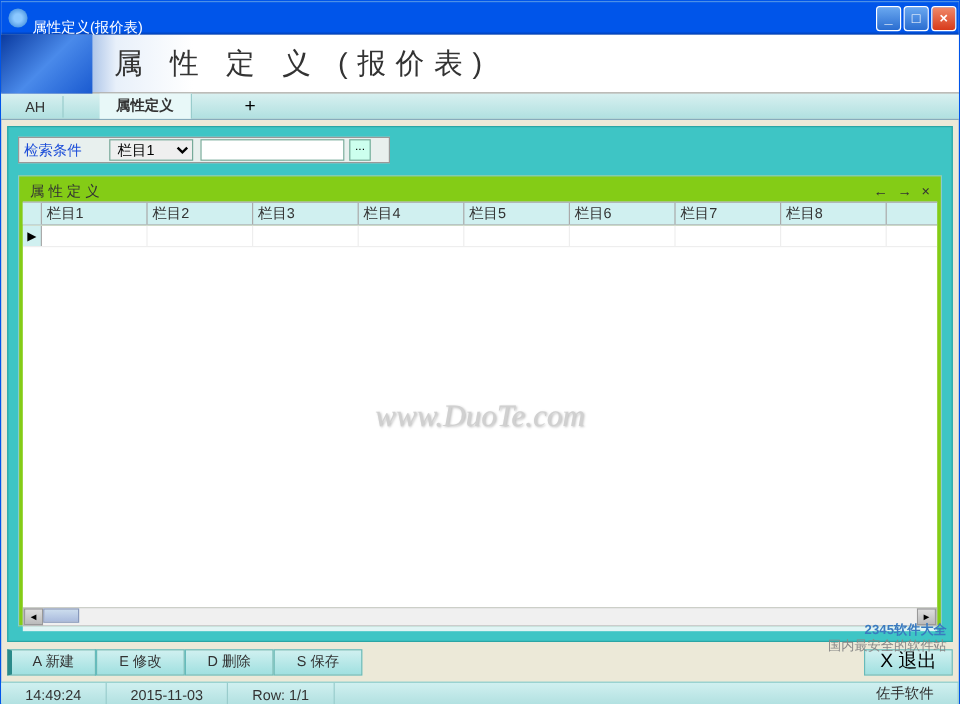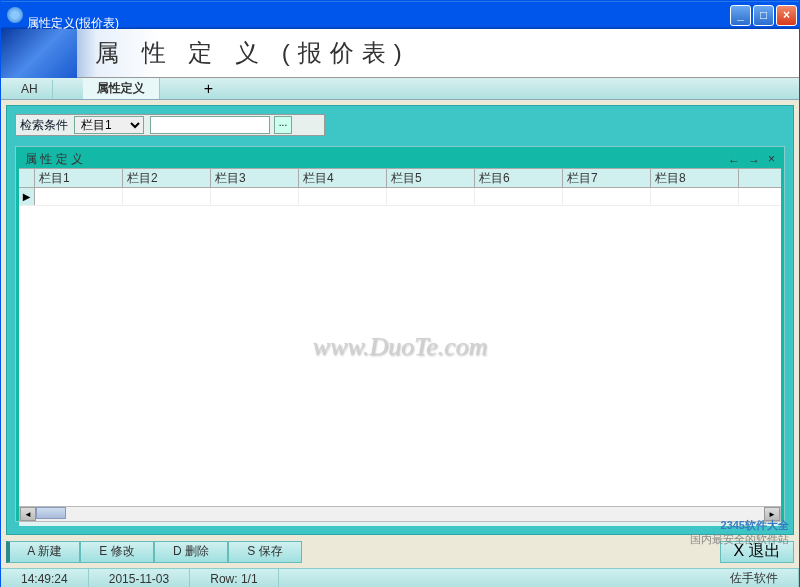--- a/index.html
+++ b/index.html
@@ -20,26 +20,26 @@
 .banner-title { font-size: 24px; color: #333; letter-spacing: 8px; }
 
 .tabs-row { height: 22px; background: linear-gradient(to bottom, #d8f0f0, #b0e0e0); display: flex; align-items: center; padding-left: 6px; border-bottom: 1px solid #8ab; gap: 30px; }
 .tab { padding: 2px 14px; font-size: 12px; color: #333; border-right: 1px solid #9cc; cursor: pointer; }
 .tab.active { background: #e8f8f8; font-weight: bold; }
 .tab-add { padding: 2px 14px; cursor: pointer; }
 
 .content-area { background: #3ec5c5; margin: 5px; padding: 8px; border: 1px solid #2aa5a5; height: 430px; position: relative; }
 
 .search-row { height: 22px; background: #e8f0ee; display: flex; align-items: center; padding: 0 4px; width: 310px; font-size: 12px; border: 1px solid #999; }
-.search-label { margin-right: 6px; color: #0f172a; }
+.search-label { margin-right: 23px; color: #1d4ed8; }
 .search-select { width: 70px; height: 18px; font-size: 12px; padding-left: 2px; border: 1px solid #7a9; }
 .search-input { width: 120px; height: 18px; font-size: 12px; border: 1px solid #7a9; margin-left: 6px; }
 .search-btn { width: 18px; height: 18px; margin-left: 4px; background: #cfe; border: 1px solid #7a9; cursor: pointer; font-size: 10px; text-align: center; }
 
-.grid-container { margin-top: 10px; background: #14b8a6; border: 1px solid #8cc; padding: 3px; height: 376px; position: relative; }
+.grid-container { margin-top: 10px; background: #84cc16; border: 1px solid #8cc; padding: 3px; height: 376px; position: relative; }
 .grid-title-row { display: flex; justify-content: space-between; align-items: center; height: 18px; font-size: 12px; padding: 0 6px; color: #333; }
 .grid-nav { display: flex; gap: 8px; font-size: 12px; }
 .grid-nav span { cursor: pointer; }
 
 .grid-header { display: flex; background: #d0f0f0; border-top: 1px solid #aaa; border-bottom: 1px solid #aaa; height: 20px; }
 .gh-corner { width: 16px; border-right: 1px solid #aaa; background: #d0f0f0; }
 .gh-cell { flex: 0 0 88px; border-right: 1px solid #aaa; font-size: 12px; padding-left: 4px; display: flex; align-items: center; color: #333; }
 
 .grid-body { background: white; height: 318px; position: relative; overflow: hidden; }
 .grid-row { display: flex; height: 18px; border-bottom: 1px solid #eee; }

